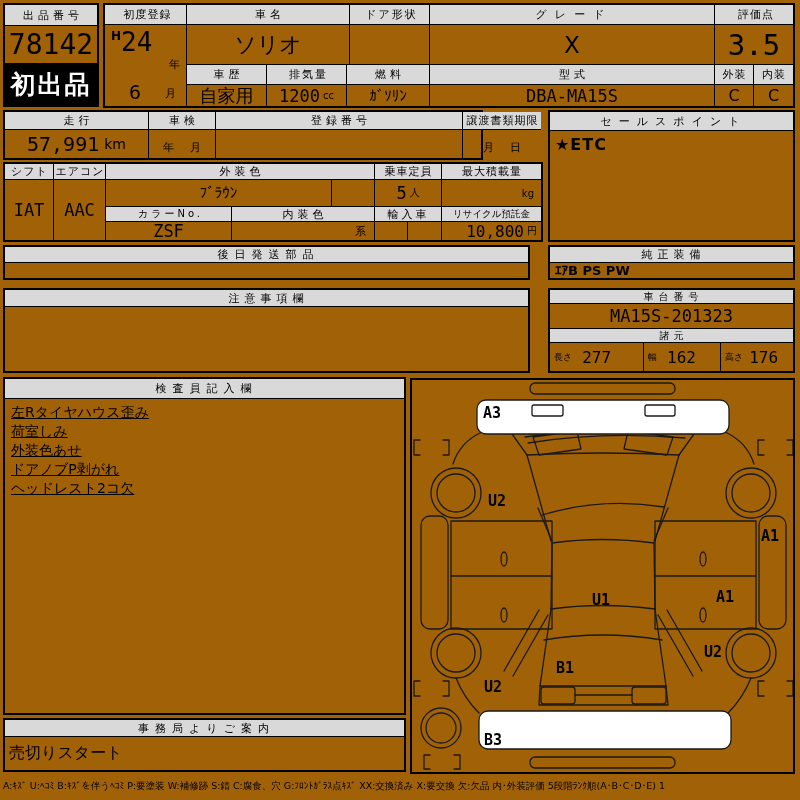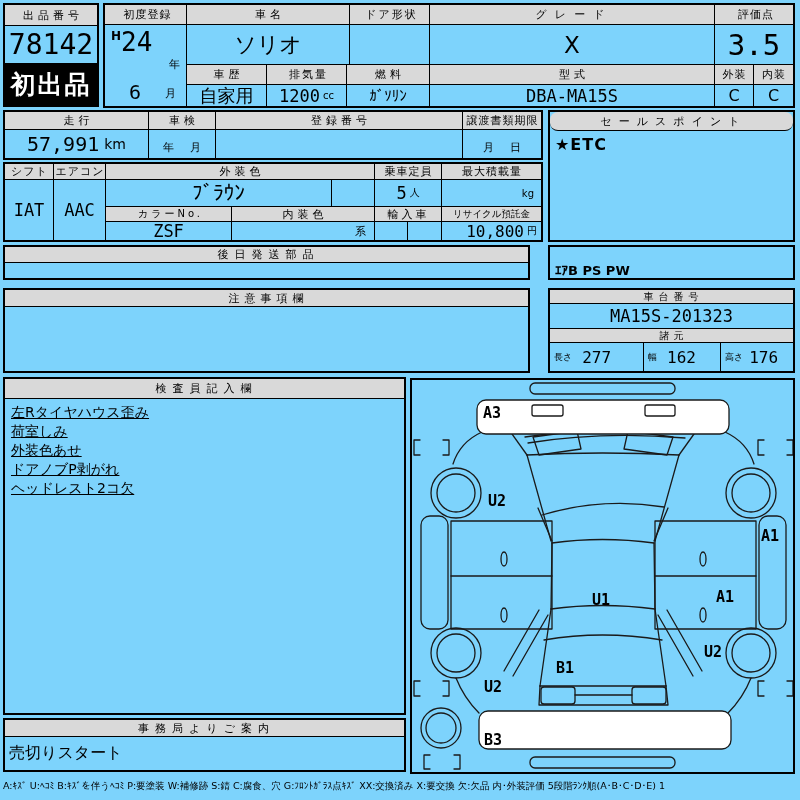--- a/index.html
+++ b/index.html
@@ -1,16 +1,16 @@
 <!DOCTYPE html>
 <html><head>
 <meta charset="utf-8">
 <style>
   html,body{margin:0;padding:0;background:#fff;}
-  .sheet{position:relative;width:800px;height:800px;background:#7dd3fc;
+  .sheet{position:relative;width:800px;height:800px;background:#a16207;
          font-family:"DejaVu Sans",sans-serif;color:#000;overflow:hidden;}
   .abs{position:absolute;box-sizing:border-box;}
   .box{border:2px solid #000;}
   .hdr{background:#d9d9d9;display:flex;align-items:center;justify-content:center;
        font-size:11px;letter-spacing:4px;padding-left:4px;white-space:nowrap;overflow:hidden;}
   .hdr.tight{letter-spacing:1px;padding-left:1px;}
   .cell{display:flex;align-items:center;justify-content:center;white-space:nowrap;overflow:hidden;}
   .bR{border-right:1px solid #000;} .bB{border-bottom:1px solid #000;}
   .mono{font-family:"DejaVu Sans Mono",monospace;}
   .left{justify-content:flex-start;} .right{justify-content:flex-end;}
@@ -62,21 +62,21 @@
     <div class="abs cell bR" style="left:162px;top:80px;width:80px;height:21px;">
       <span class="mono" style="font-size:17px;">1200</span>
       <span class="unit">cc</span>
     </div>
     <div class="abs cell bR" style="left:242px;top:80px;width:83px;height:21px;font-size:15px;font-weight:500;">ｶﾞｿﾘﾝ</div>
     <div class="abs cell bR mono" style="left:325px;top:80px;width:285px;height:21px;font-size:17px;">DBA-MA15S</div>
     <div class="abs cell bR" style="left:610px;top:80px;width:39px;height:21px;font-size:16px;">C</div>
     <div class="abs cell" style="left:649px;top:80px;width:39px;height:21px;font-size:16px;">C</div>
   </div>
 
-  <div class="abs box" style="left:3px;top:110px;width:540px;height:50px;">
+  <div class="abs box" style="left:3px;top:110px;width:480px;height:50px;">
     <div class="abs hdr bR bB" style="left:0;top:0;width:144px;height:18px;">走行</div>
     <div class="abs hdr bR bB" style="left:144px;top:0;width:67px;height:18px;">車検</div>
     <div class="abs hdr bR bB" style="left:211px;top:0;width:247px;height:18px;">登録番号</div>
     <div class="abs hdr bB tight" style="left:458px;top:0;width:78px;height:18px;">譲渡書類期限</div>
     <div class="abs cell bR" style="left:0;top:18px;width:144px;height:28px;">
       <span class="mono" style="font-size:20px;">57,991</span>
       <span style="font-size:14px;margin-left:5px;">km</span>
     </div>
     <div class="abs cell bR" style="left:144px;top:18px;width:67px;height:28px;gap:16px;font-size:11px;align-items:flex-end;padding-bottom:3px;">
       <span>年</span>
@@ -89,21 +89,21 @@
     </div>
   </div>
 
   <div class="abs box" style="left:3px;top:162px;width:540px;height:80px;">
     <div class="abs hdr bR bB tight" style="left:0;top:0;width:49px;height:16px;">シフト</div>
     <div class="abs hdr bR bB tight" style="left:49px;top:0;width:52px;height:16px;">エアコン</div>
     <div class="abs cell bR mono" style="left:0;top:16px;width:49px;height:60px;font-size:17px;">IAT</div>
     <div class="abs cell bR mono" style="left:49px;top:16px;width:52px;height:60px;font-size:17px;">AAC</div>
 
     <div class="abs hdr bR bB" style="left:101px;top:0;width:269px;height:16px;">外装色</div>
-    <div class="abs cell bR bB" style="left:101px;top:16px;width:226px;height:27px;font-size:21px;font-weight:500;">ﾌﾞﾗｳﾝ</div>
+    <div class="abs cell bR bB" style="left:101px;top:16px;width:226px;height:27px;font-size:15px;font-weight:500;">ﾌﾞﾗｳﾝ</div>
     <div class="abs cell bR bB" style="left:327px;top:16px;width:43px;height:27px;"></div>
     <div class="abs hdr bR bB" style="left:101px;top:43px;width:126px;height:15px;letter-spacing:3px;font-size:10px;">カラーNo.</div>
     <div class="abs cell bR mono" style="left:101px;top:58px;width:126px;height:18px;font-size:17px;">ZSF</div>
     <div class="abs hdr bR bB" style="left:227px;top:43px;width:143px;height:15px;">内装色</div>
     <div class="abs cell bR right" style="left:227px;top:58px;width:143px;height:18px;font-size:11px;padding-right:8px;">系</div>
 
     <div class="abs hdr bR bB tight" style="left:370px;top:0;width:67px;height:16px;">乗車定員</div>
     <div class="abs cell bR bB" style="left:370px;top:16px;width:67px;height:27px;">
       <span class="mono" style="font-size:17px;">5</span>
       <span class="unit">人</span>
@@ -115,30 +115,31 @@
     <div class="abs hdr bB tight" style="left:437px;top:0;width:99px;height:16px;">最大積載量</div>
     <div class="abs cell bB right" style="left:437px;top:16px;width:99px;height:27px;font-size:10px;padding-right:7px;">kg</div>
     <div class="abs hdr bB" style="left:437px;top:43px;width:99px;height:15px;letter-spacing:0;font-size:9.5px;padding-left:0;">リサイクル預託金</div>
     <div class="abs cell right" style="left:437px;top:58px;width:99px;height:18px;padding-right:4px;">
       <span class="mono" style="font-size:16px;">10,800</span>
       <span class="unit">円</span>
     </div>
   </div>
 
   <div class="abs box" style="left:548px;top:110px;width:247px;height:132px;">
-    <div class="abs hdr bB" style="left:0;top:0;width:243px;height:19px;letter-spacing:7px;border-radius:8px;">セールスポイント</div>
+    <div class="abs hdr bB" style="left:0;top:0;width:243px;height:19px;letter-spacing:7px;">セールスポイント</div>
     <div class="abs" style="left:5px;top:23px;font-size:16px;font-weight:bold;letter-spacing:1px;">★ETC</div>
   </div>
 
   <div class="abs box" style="left:3px;top:245px;width:527px;height:35px;">
     <div class="abs hdr bB" style="left:0;top:0;width:523px;height:16px;letter-spacing:6px;">後日発送部品</div>
     <div class="abs cell left" style="left:0;top:16px;width:523px;height:15px;"></div>
   </div>
 
   <div class="abs box" style="left:548px;top:245px;width:247px;height:35px;">
+    <div class="abs hdr bB" style="left:0;top:0;width:243px;height:16px;letter-spacing:5px;">純正装備</div>
     <div class="abs cell left" style="left:0;top:16px;width:243px;height:15px;font-size:13px;font-weight:bold;padding-left:5px;">ｴｱB PS PW</div>
   </div>
 
   <div class="abs box" style="left:3px;top:288px;width:527px;height:85px;">
     <div class="abs hdr bB" style="left:0;top:0;width:523px;height:17px;letter-spacing:5px;">注意事項欄</div>
     <div class="abs" style="left:0;top:17px;width:523px;height:64px;"></div>
   </div>
 
   <div class="abs box" style="left:548px;top:288px;width:247px;height:85px;">
     <div class="abs hdr bB" style="left:0;top:0;width:243px;height:14px;letter-spacing:5px;font-size:10px;">車台番号</div>

